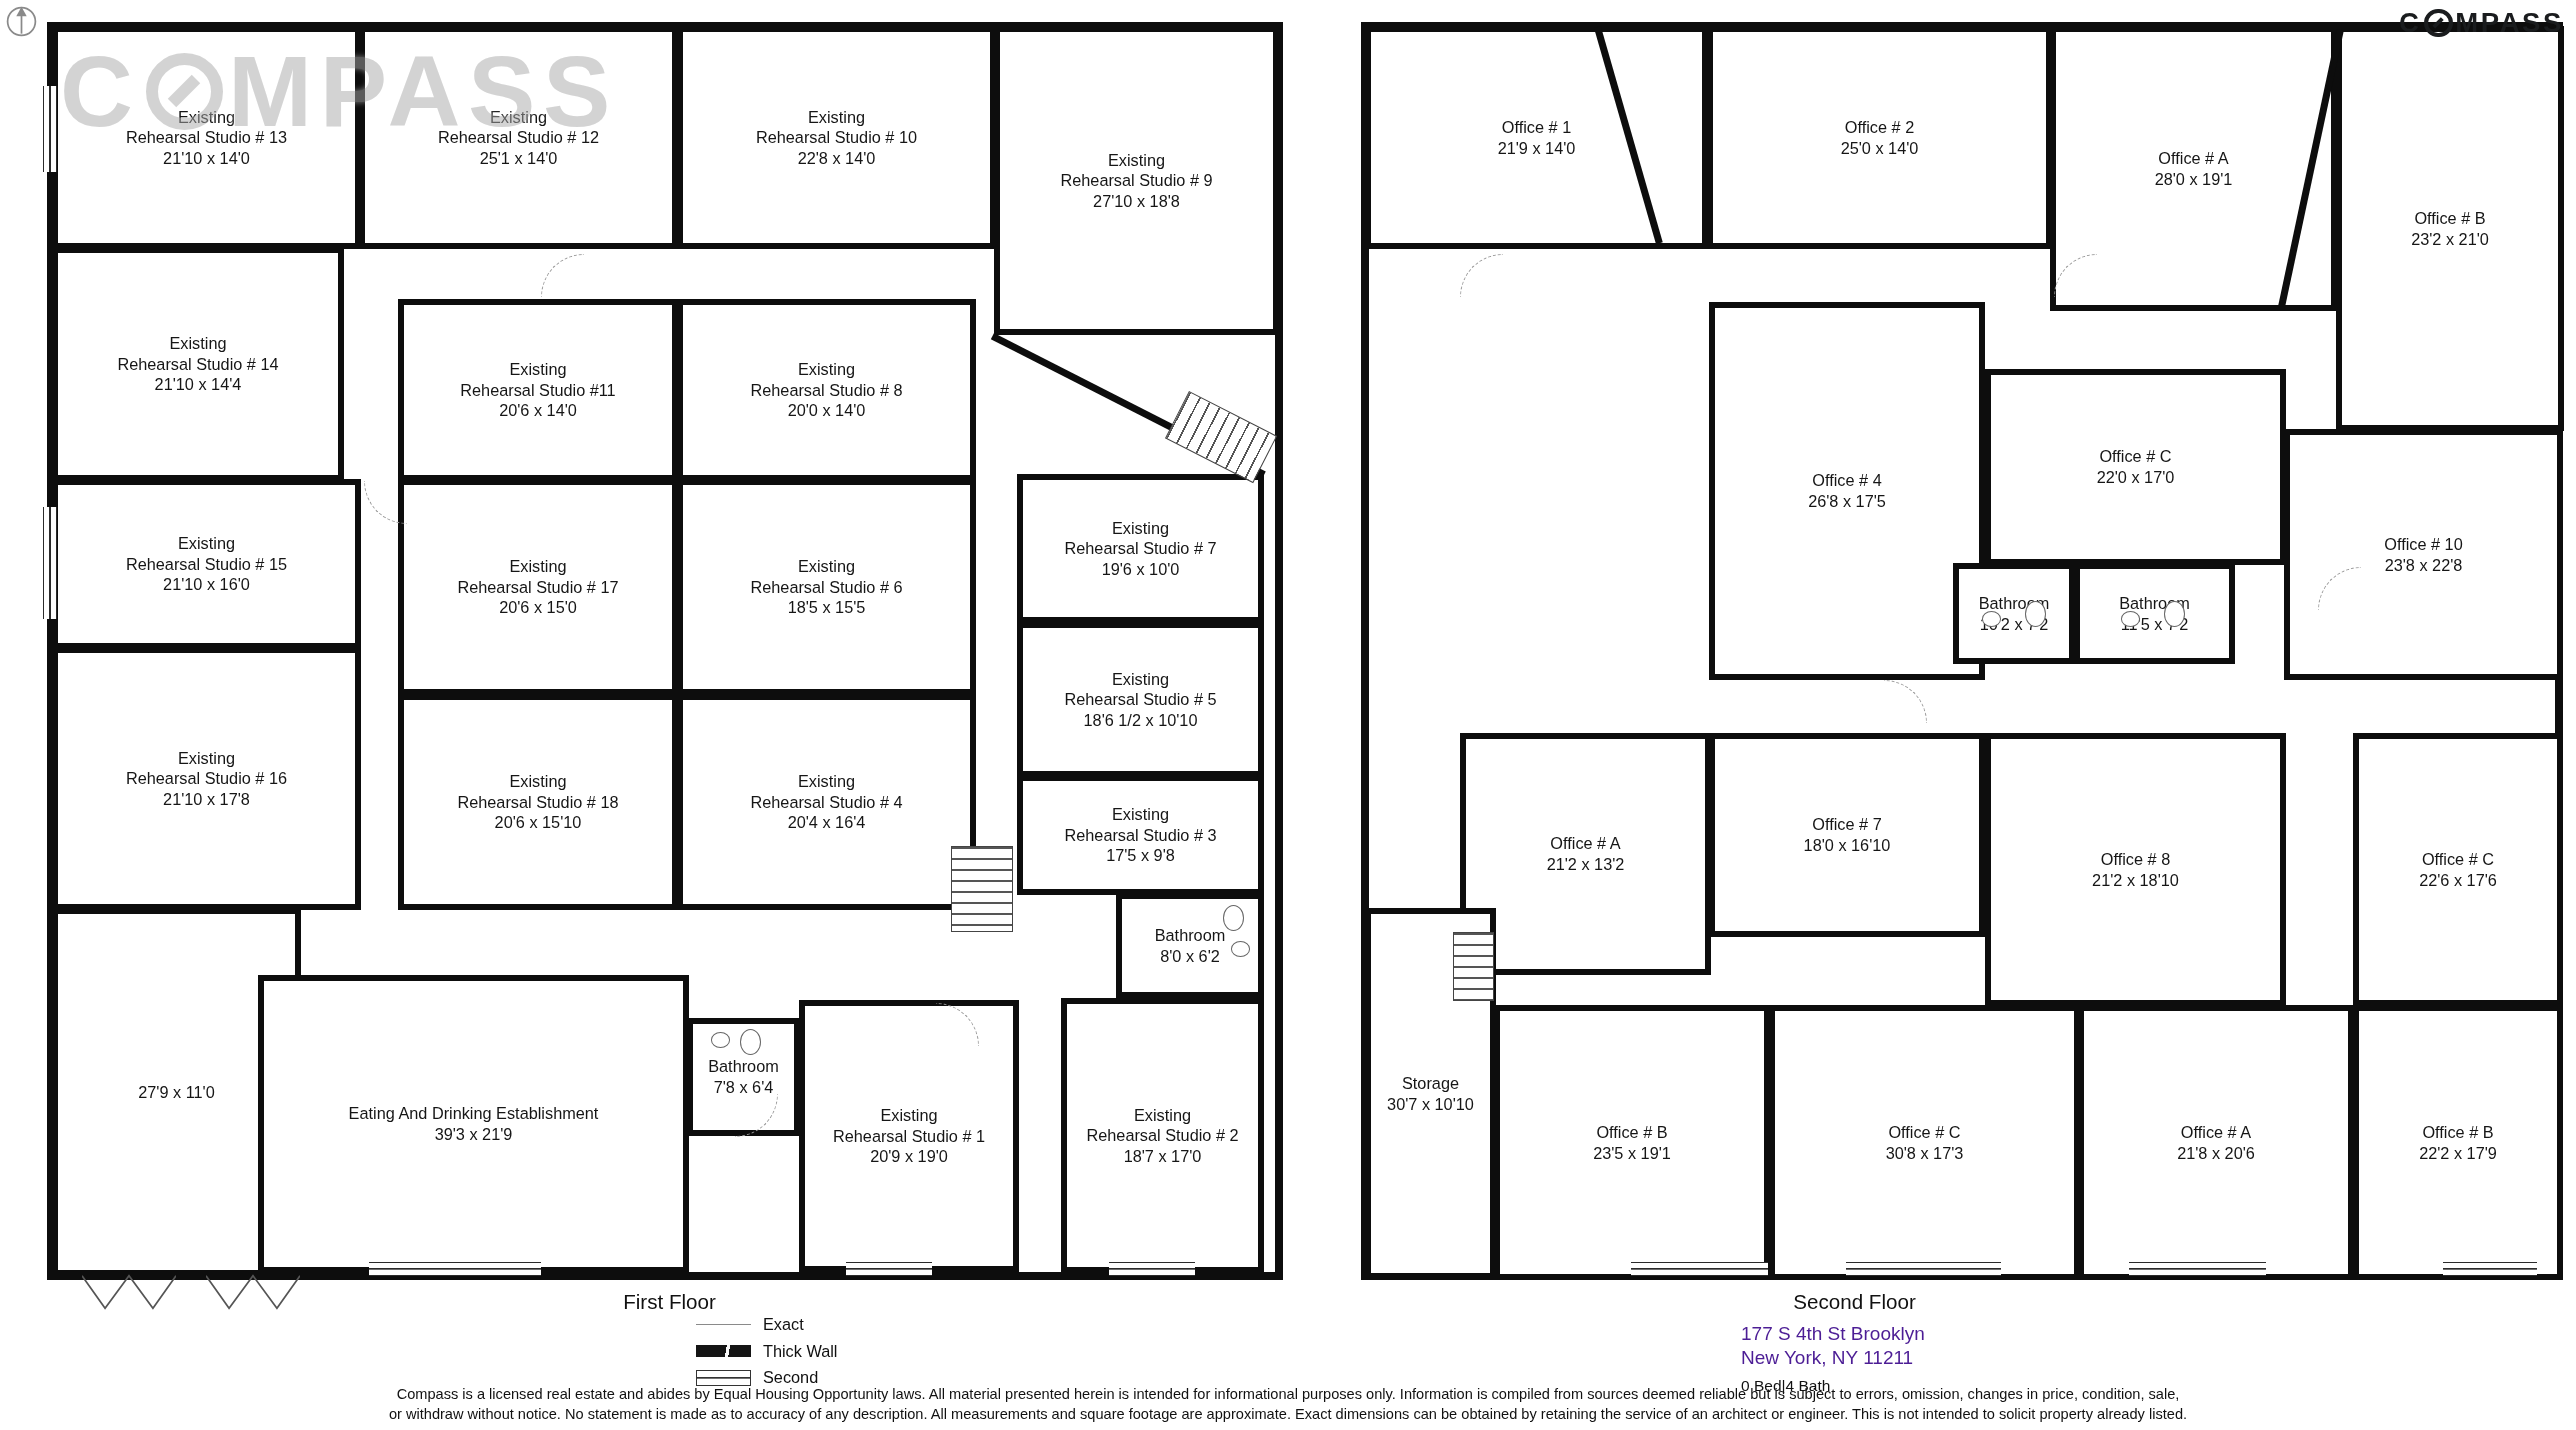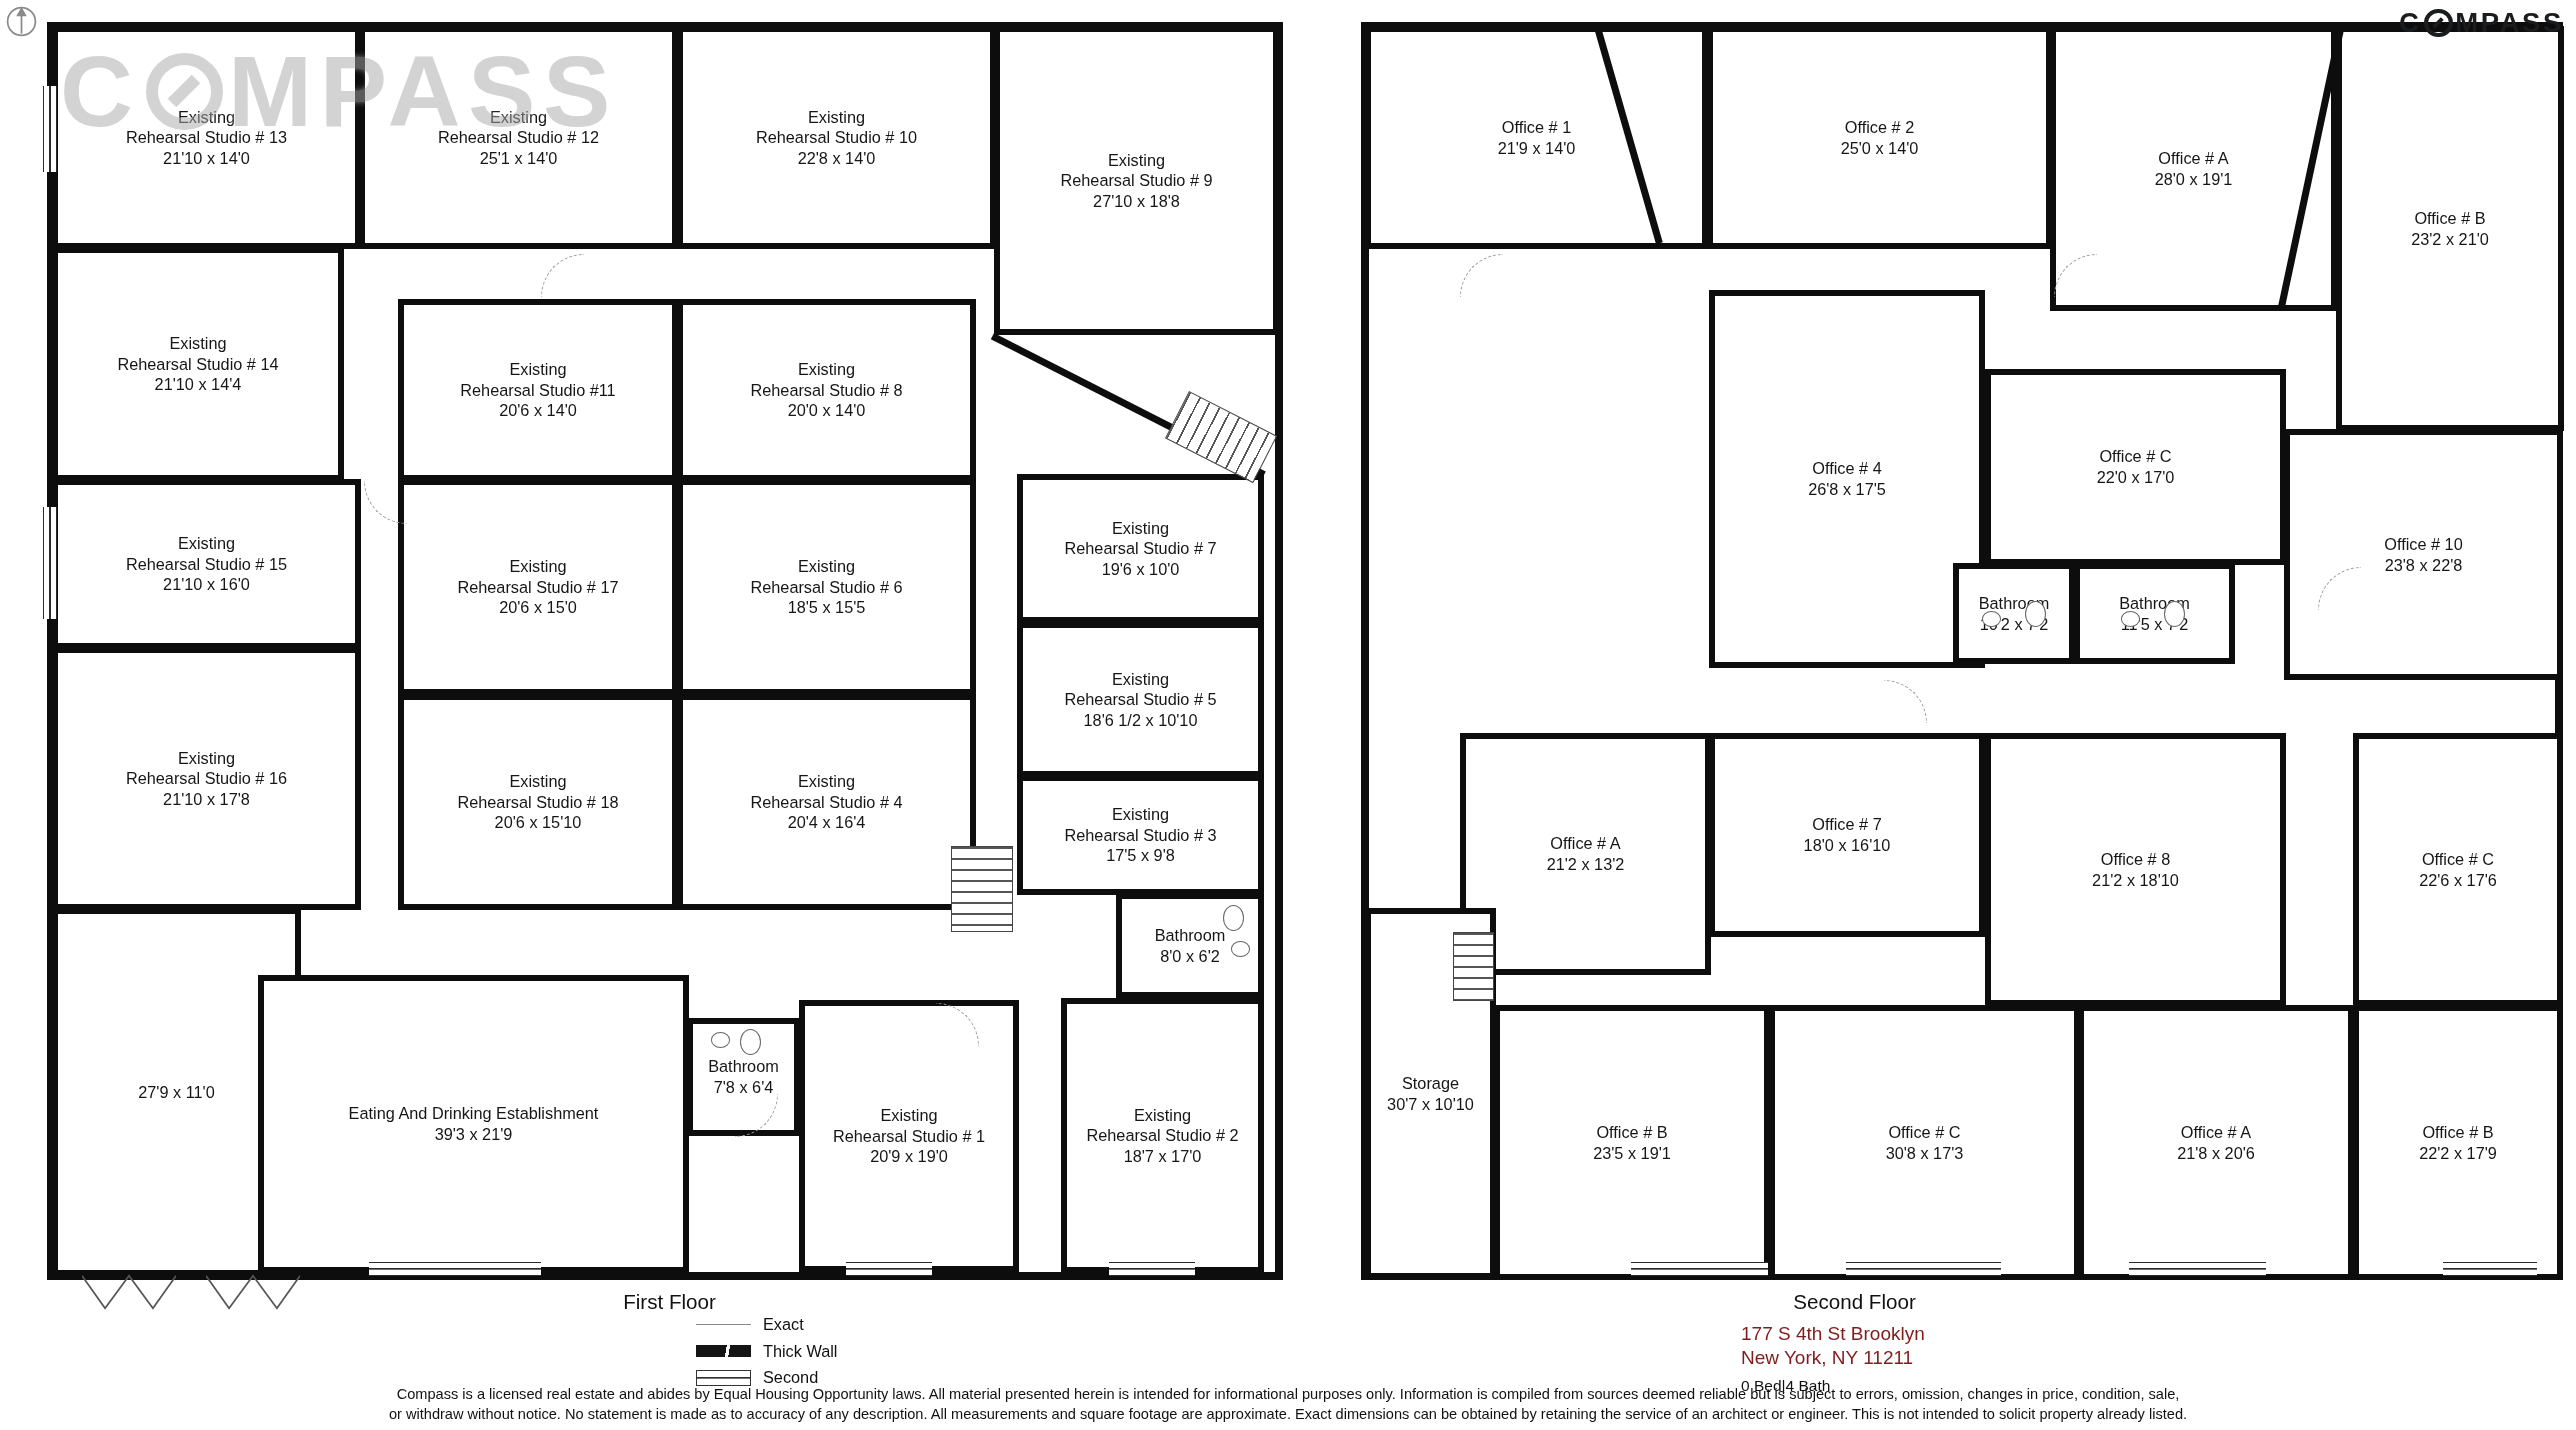--- a/index.html
+++ b/index.html
@@ -41,21 +41,21 @@
   
   .floor-title{position:absolute;font-size:20.6px;color:#111;text-align:center;z-index:8;}
   .legend{position:absolute;left:696px;top:1315px;z-index:8;}
   .legend-row{display:flex;align-items:center;margin-bottom:7.7px;}
   .legend-label{font-size:16.3px;margin-left:12px;color:#111;}
   .sym-door{width:55px;border-top:1.7px solid #8a8a8a;height:0;}
   .sym-wall{width:55px;height:12px;background:linear-gradient(100deg,#141414 0 54%,#fafafa 54% 60%,#141414 60%);}
   .sym-window{width:55px;height:15.5px;border:1.7px solid #333;box-sizing:border-box;
               background:linear-gradient(#333,#333) center/100% 1.7px no-repeat,#fff;}
   .address{position:absolute;left:1741px;top:1322px;z-index:8;}
-  .address .l{font-size:19px;line-height:24px;color:#7f1d1d;}
+  .address .l{font-size:19px;line-height:24px;color:#4c1d95;}
   .address .b{font-size:15.5px;margin-top:6.9px;color:#111;}
   .disclaimer{position:absolute;left:0;top:1384px;width:2576px;text-align:center;
               font-size:14.6px;line-height:20px;color:#111;z-index:8;}
 </style>
 </head>
 <body>
 
 <div id="canvas">
 
   <svg class="north" width="33" height="33" viewBox="0 0 38 38">
@@ -222,21 +222,21 @@
 25'0 x 14'0</span>
     </div>
   <div class="room" style="left:2050px;top:26px;width:287px;height:285px;">
       <span class="room-label">Office # A
 28'0 x 19'1</span>
     </div>
   <div class="room" style="left:2336px;top:26px;width:228px;height:405px;">
       <span class="room-label">Office # B
 23'2 x 21'0</span>
     </div>
-  <div class="room" style="left:1709px;top:290px;width:276px;height:378px;">
+  <div class="room" style="left:1709px;top:302px;width:276px;height:378px;">
       <span class="room-label">Office # 4
 26'8 x 17'5</span>
     </div>
   <div class="room" style="left:1985px;top:369px;width:301px;height:196px;">
       <span class="room-label">Office # C
 22'0 x 17'0</span>
     </div>
   <div class="room" style="left:2284px;top:429px;width:279px;height:251px;">
       <span class="room-label">Office # 10
 23'8 x 22'8</span>

